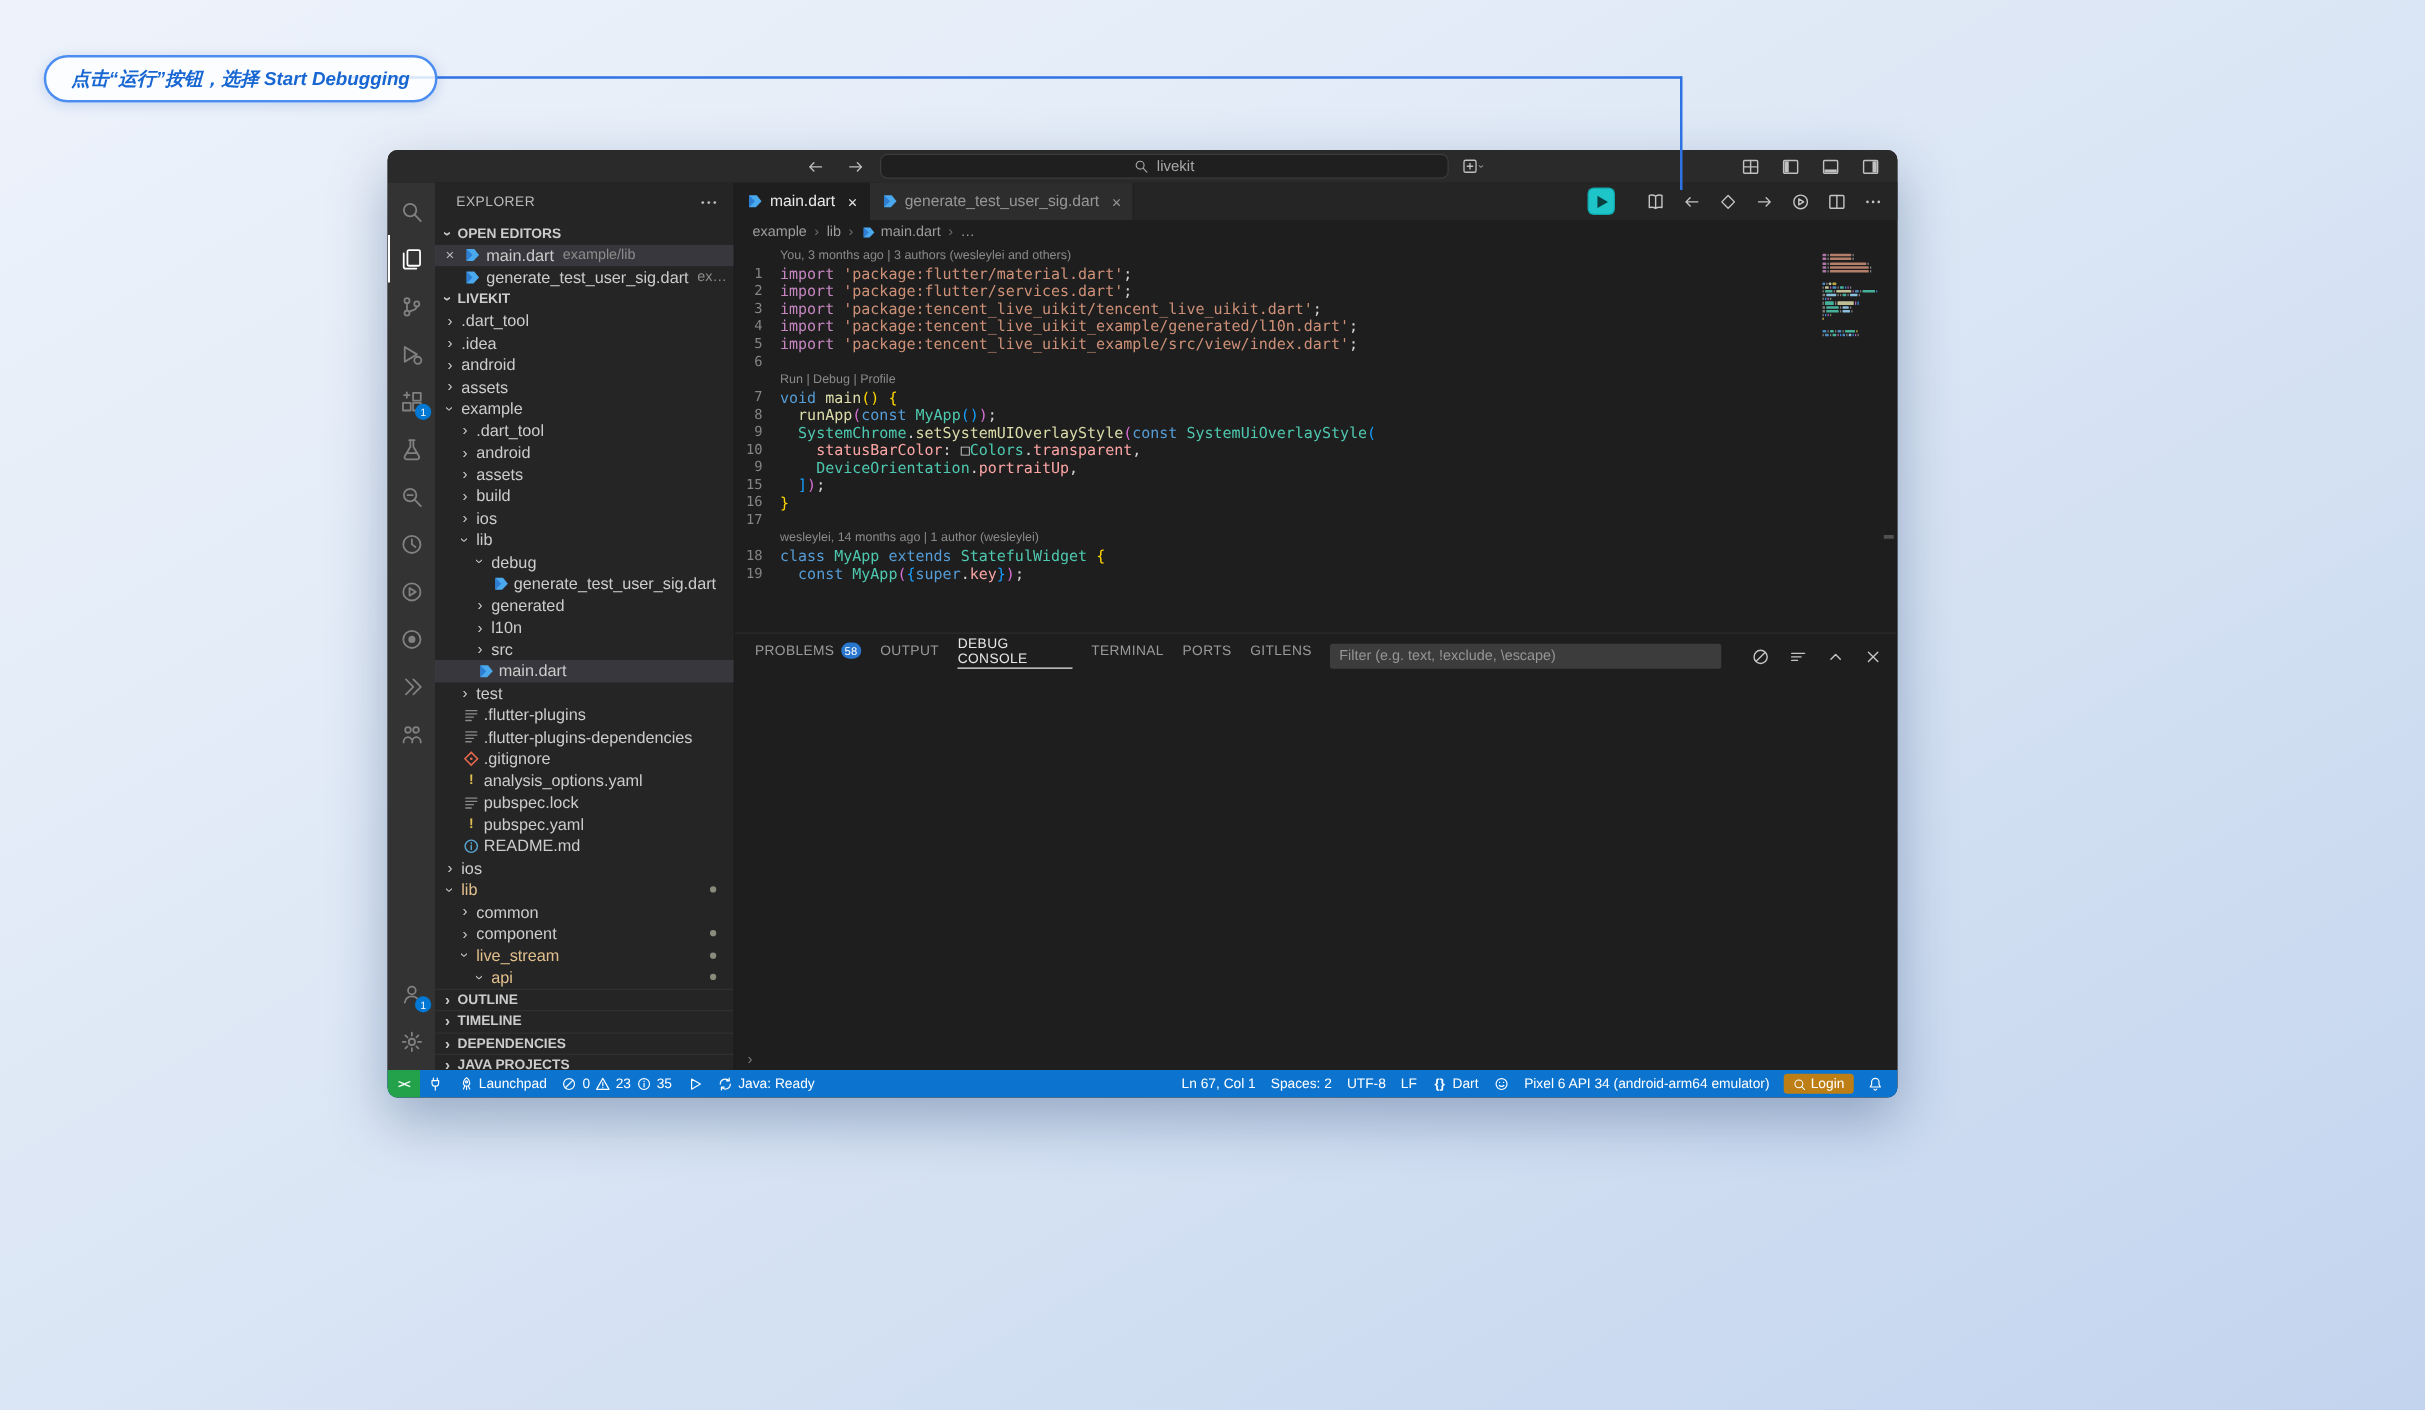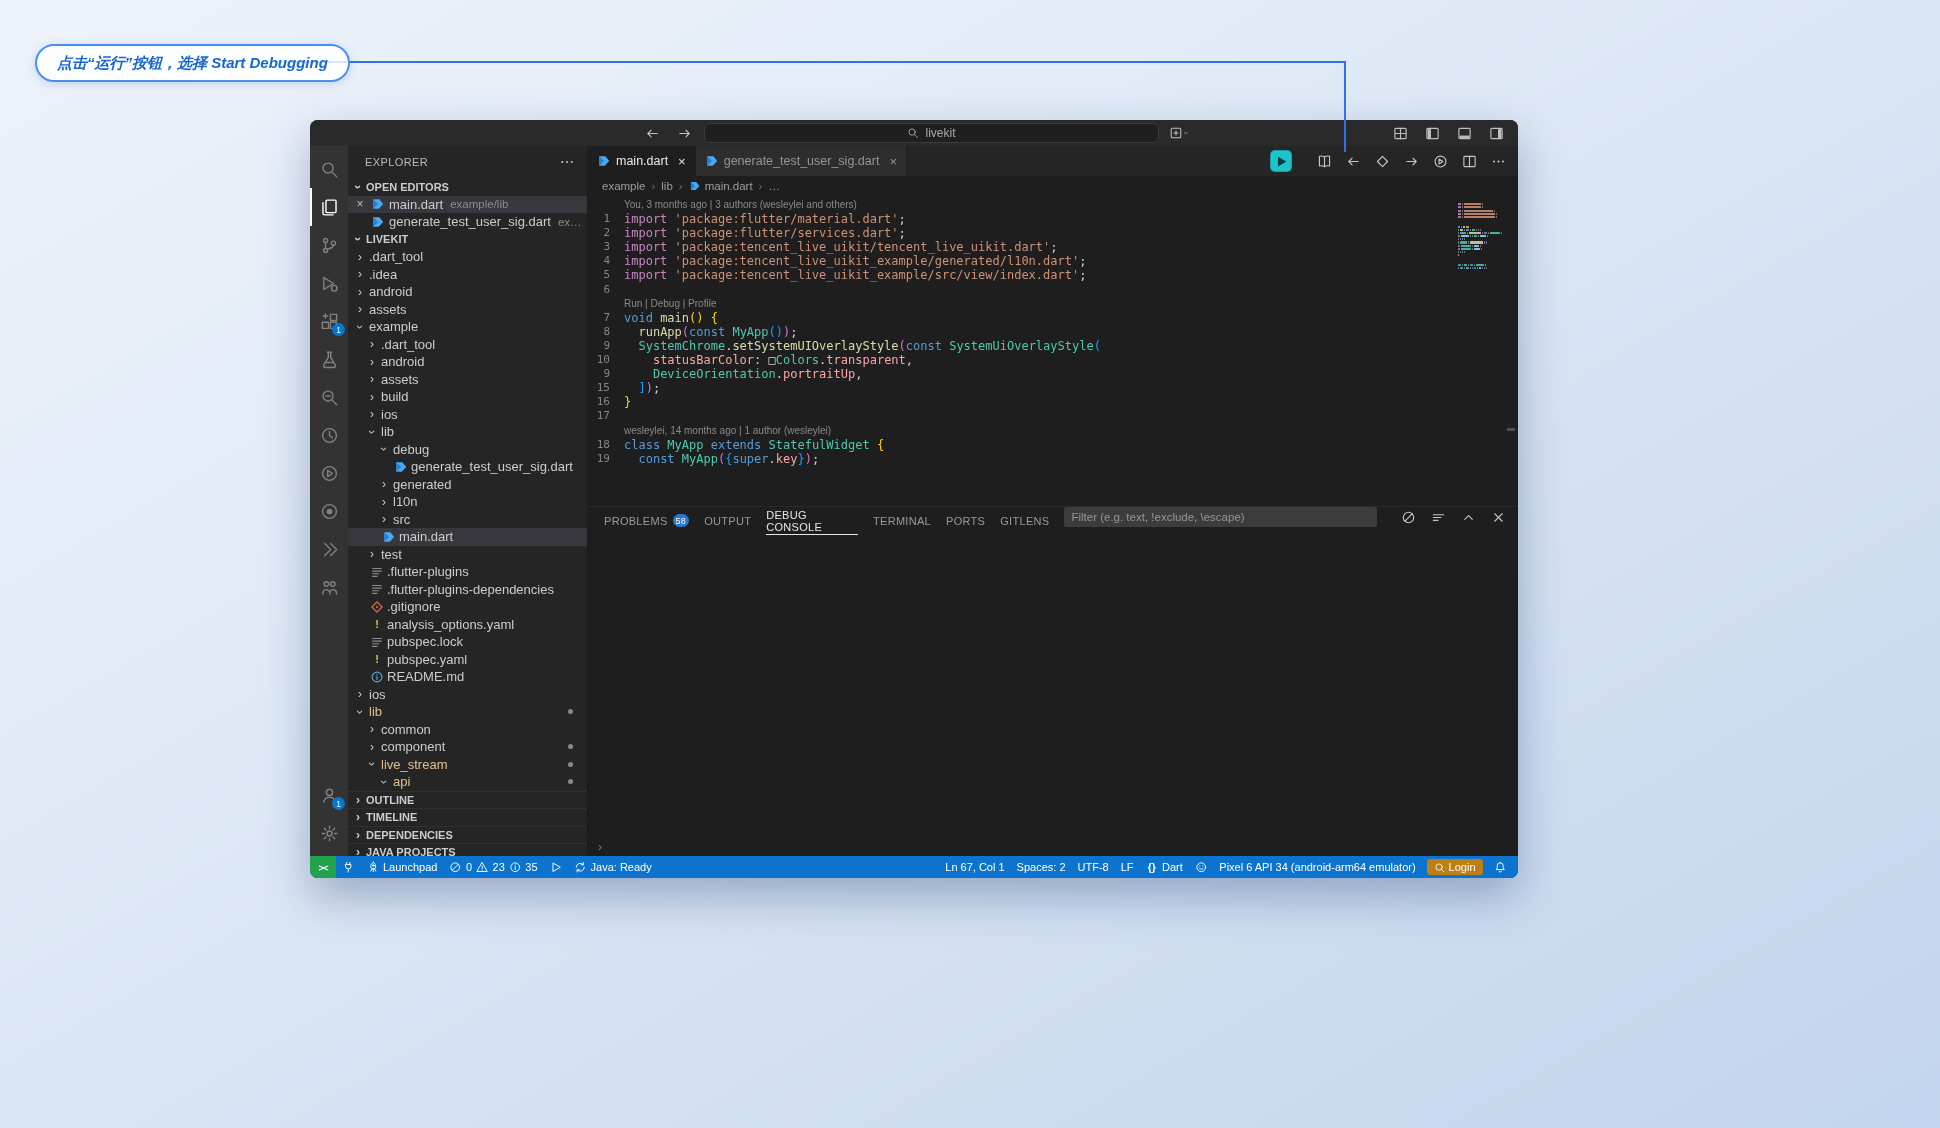--- a/index.html
+++ b/index.html
@@ -78,21 +78,21 @@
   .codetext{white-space:pre;color:#d4d4d4}
   .lens{color:#8a8a8a;font-size:10px;font-family:"Liberation Sans",sans-serif}
   .c-kw{color:#c586c0}.c-k2{color:#569cd6}.c-st{color:#ce9178}.c-cl{color:#4ec9b0}.c-fn{color:#dcdcaa}.c-vr{color:#fca5a5}.c-pn{color:#d4d4d4}.c-g{color:#ffd700}.c-p{color:#da70d6}.c-b{color:#179fff}
   .minimap{width:46px;flex:none;padding-top:4px;margin-right:16px;overflow:hidden}
   .mm-row{height:2.1px;margin-bottom:1.1px;display:flex;gap:1px;padding-left:2px}
   .mm-seg{height:2.1px;border-radius:.5px;opacity:.85}
   .scroll-dash{position:absolute;right:3px;top:232px;width:8px;height:3px;background:#505050}
 
   
   .panel{flex:1;display:flex;flex-direction:column;border-top:1px solid #2b2b2c;min-height:0}
-  .panel-header{flex:0 0 28px;display:flex;align-items:flex-start;padding:0 10px 0 16px;gap:15px}
+  .panel-header{flex:0 0 28px;display:flex;align-items:flex-end;padding:0 10px 0 16px;gap:15px}
   .ptab{font-size:11px;color:#9a9a9a;letter-spacing:.3px;height:28px;display:flex;align-items:center;gap:5px;border-bottom:1px solid transparent}
   .ptab.active{color:#e7e7e7;border-bottom-color:#e7e7e7}
   .ptab-badge{background:#2977cc;color:#fff;border-radius:8px;font-size:9px;padding:0 3px;height:13px;min-width:13px;display:flex;align-items:center;justify-content:center}
   #ptabs{display:flex;gap:15px;height:100%}
   .panel-filter{margin-left:auto;width:318px;height:20px;background:#3c3c3c;border:none;border-radius:2px;color:#bbb;font-size:11.5px;padding:0 7px;outline:none}
   .panel-filter::placeholder{color:#969696}
   .panel-acts{display:flex;gap:10px;margin-left:6px;color:#c5c5c5}
   .panel-acts .ico{width:15px;height:15px}
   .panel-body{flex:1;position:relative}
   .console-prompt{position:absolute;left:10px;bottom:2px;color:#7a7a7a;font-size:12px}

